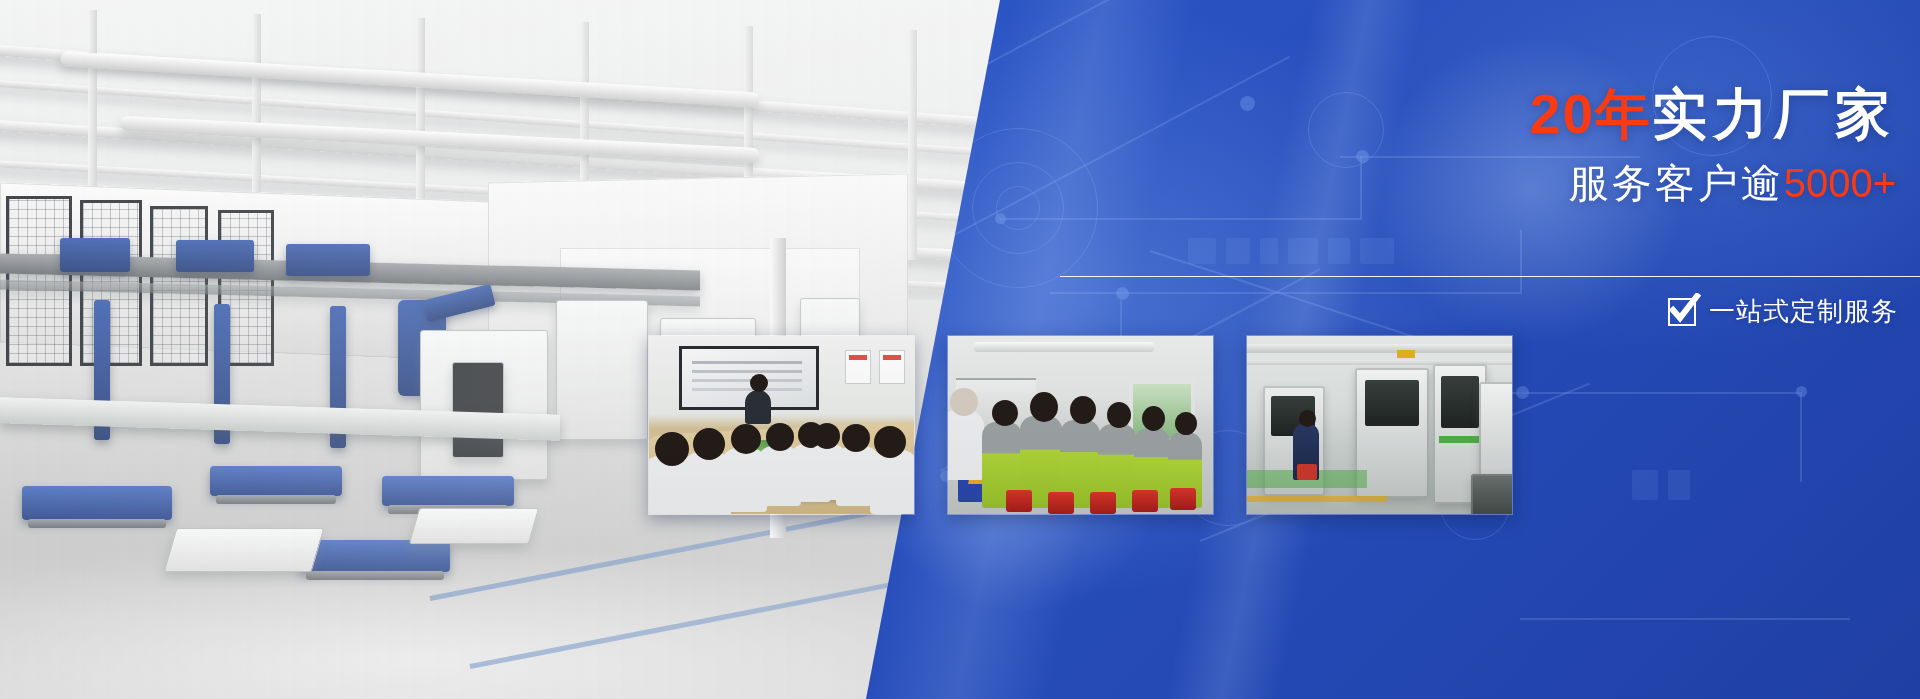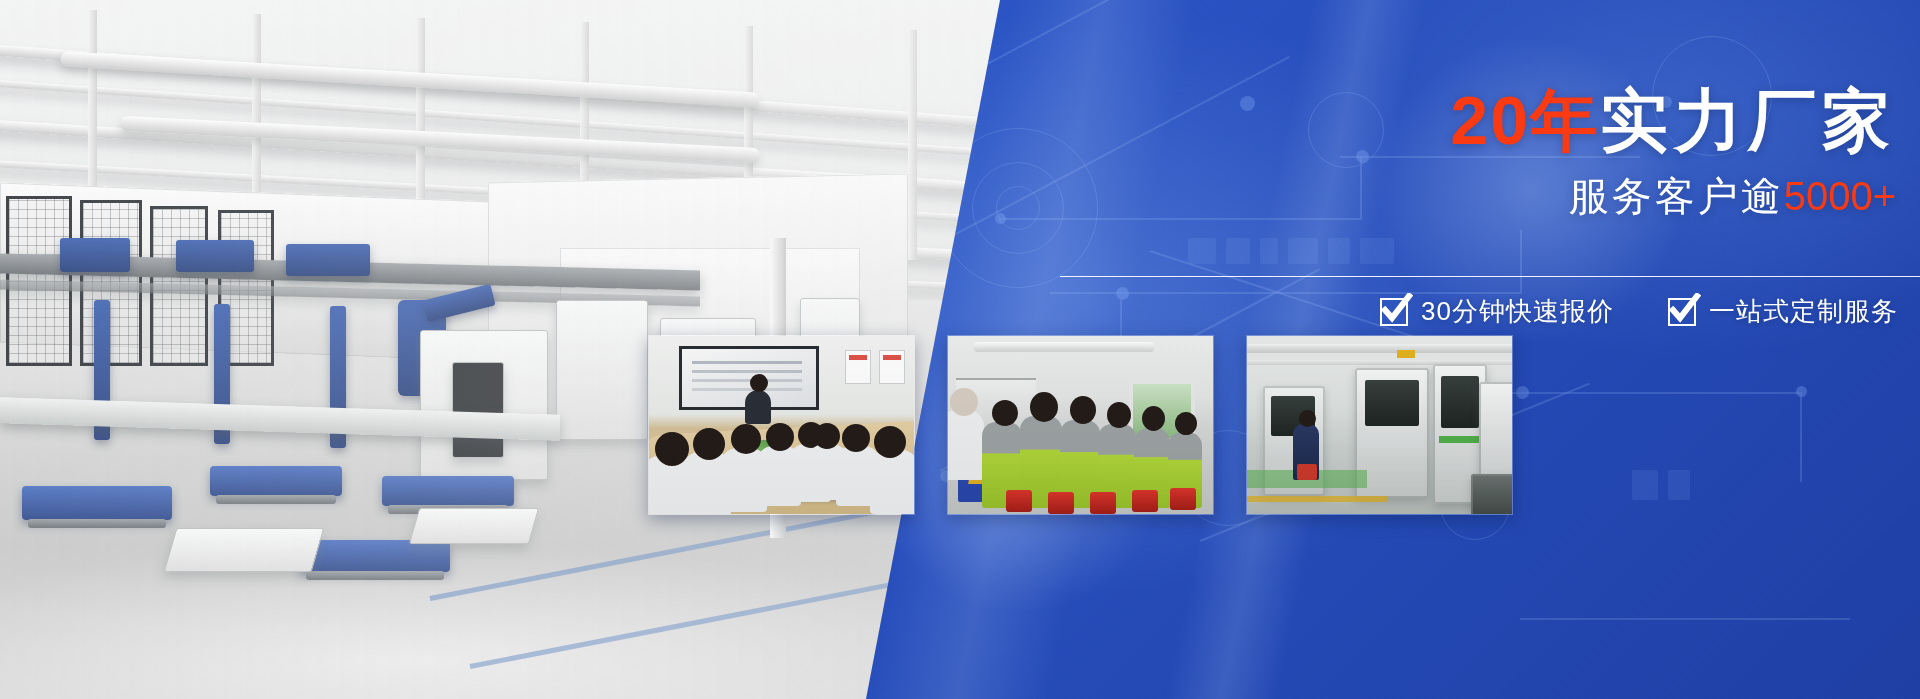--- a/index.html
+++ b/index.html
@@ -135,21 +135,21 @@
     background:radial-gradient(circle, rgba(190,215,255,.30), rgba(190,215,255,0) 68%);
   }
   .sheen {
     position:absolute; transform-origin:center;
     background:linear-gradient(90deg, rgba(180,210,255,0), rgba(180,210,255,.17), rgba(180,210,255,0));
   }
 
   
   .content { position:absolute; right:24px; top:86px; width:900px; text-align:right; }
   .headline {
-    font-size:68px; line-height:1.02; font-weight:bold;
+    font-size:55px; line-height:1.02; font-weight:bold;
     letter-spacing:2px; white-space:nowrap;
     text-shadow:0 2px 10px rgba(10,25,70,.30);
   }
   .headline .num { color:#f93a12; }
   .headline .wh  { color:#ffffff; letter-spacing:6px; }
   .subline {
     margin-top:14px;
     font-size:40px; font-weight:normal; color:#ffffff;
     letter-spacing:3px; white-space:nowrap;
     text-shadow:0 2px 8px rgba(10,25,70,.28);
@@ -384,28 +384,20 @@
     <div class="subline">
       <span>服务客户逾</span><span class="hot">5000+</span>
     </div>
   </div>
 
   <div class="divider"></div>
 
   <div class="features">
 
 
-    <div class="feature">
-      <span class="chk">
-        <svg viewBox="0 0 34 34">
-            <path d="M6 17 L13 25 L30 3" fill="none" stroke="#ffffff" stroke-width="6" stroke-linecap="square"></path>
-          </svg>
-      </span>
-      <span class="feature-label">30分钟快速报价</span>
-    </div>
 
     <div class="feature">
       <span class="chk">
         <svg viewBox="0 0 34 34">
             <path d="M6 17 L13 25 L30 3" fill="none" stroke="#ffffff" stroke-width="6" stroke-linecap="square"></path>
           </svg>
       </span>
       <span class="feature-label">一站式定制服务</span>
     </div>
 

